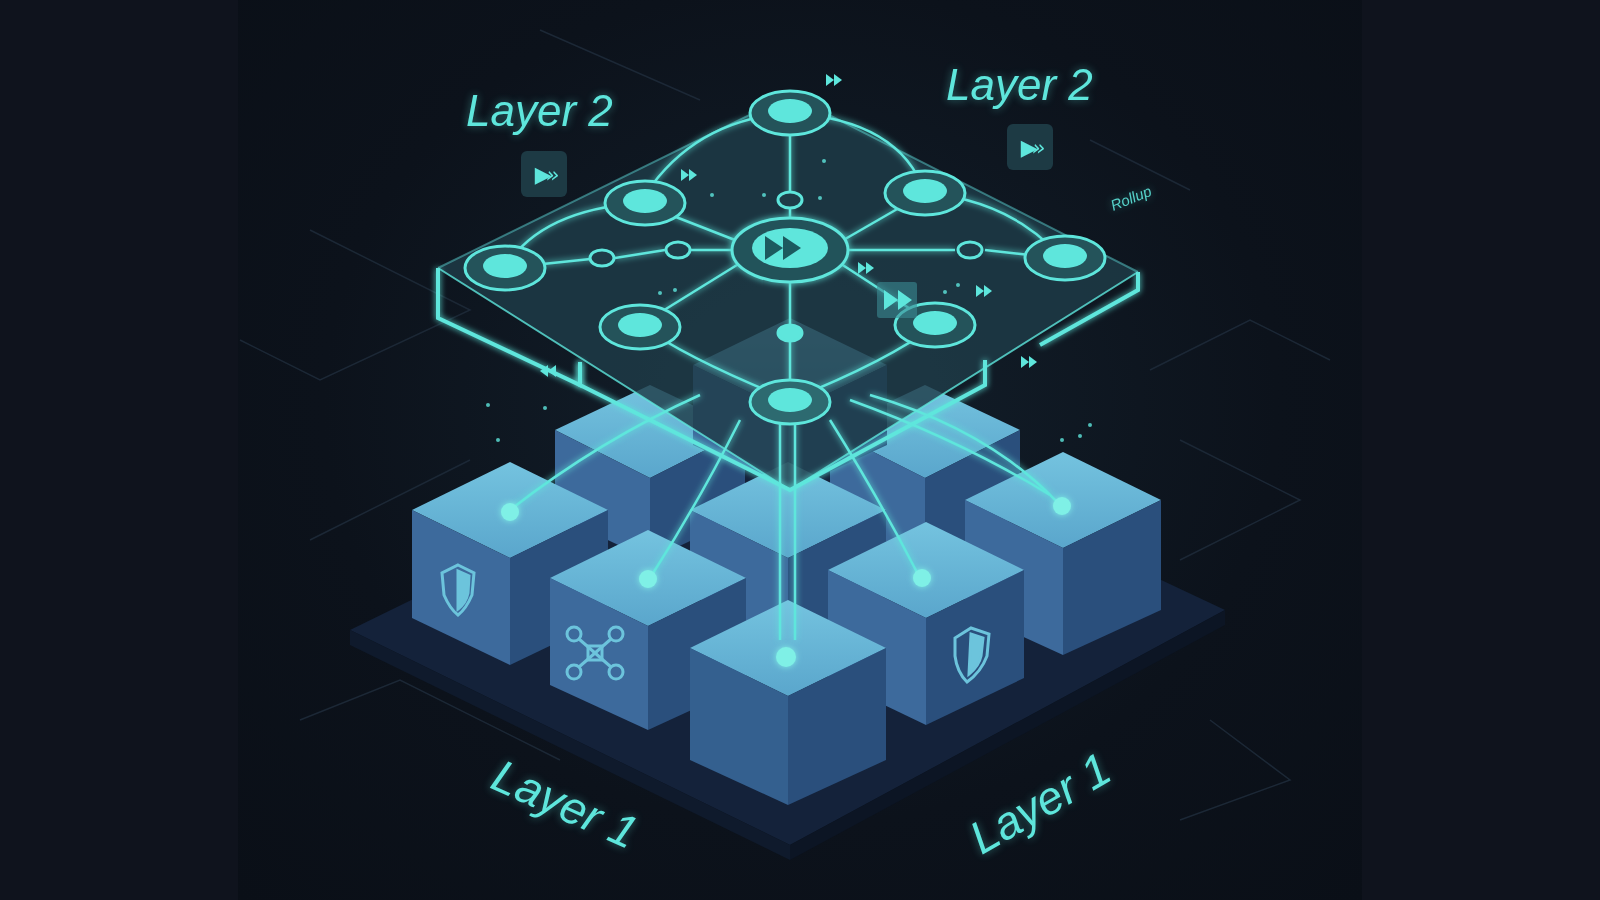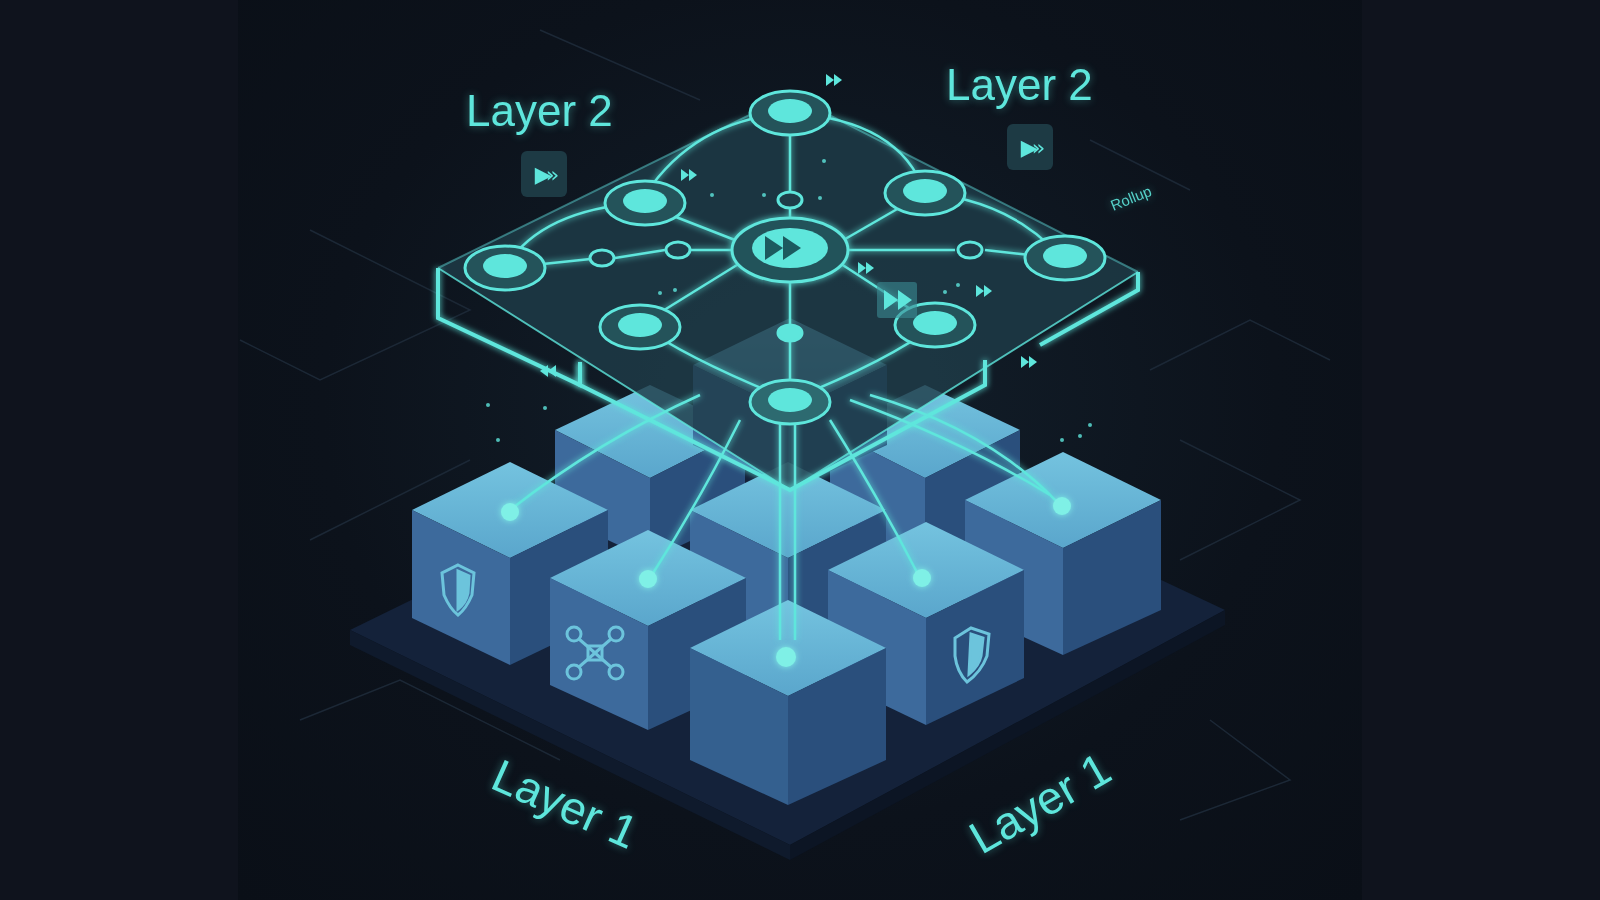--- a/index.html
+++ b/index.html
@@ -1,16 +1,16 @@
 <!DOCTYPE html>
 <html><head>
 <meta charset="utf-8">
 <style>
   html, body { margin: 0; padding: 0; width: 1600px; height: 900px; overflow: hidden; background: #0f131d; }
-  .stage { position: relative; width: 1600px; height: 900px; background: #0f131d; }
+  .stage { position: relative; width: 1600px; height: 900px; background: #0f131d; font-style: italic; }
   .panel { position: absolute; left: 238px; top: 0; width: 1124px; height: 900px;
     background: radial-gradient(ellipse at 50% 45%, #13202c 0%, #0c121b 60%, #0a0f17 100%); }
   .side-l { position: absolute; left: 0; top: 0; width: 238px; height: 900px; background: #0f131d; border-right: 1px solid #151b26; }
   .side-r { position: absolute; right: 0; top: 0; width: 238px; height: 900px; background: #0f131d; border-left: 1px solid #151b26; }
   svg.art { position: absolute; left: 0; top: 0; }
   .label { position: absolute; font-family: "Liberation Sans", "DejaVu Sans", sans-serif; color: #5ee6dc;
     text-shadow: 0 0 8px rgba(94,230,220,0.45); white-space: nowrap; }
   .l2-left { left: 466px; top: 86px; font-size: 44px; }
   .l2-right { left: 946px; top: 60px; font-size: 44px; }
   .rollup { left: 1108px; top: 198px; font-size: 15px; transform: rotate(-22deg); transform-origin: left top; opacity: 0.9; }

